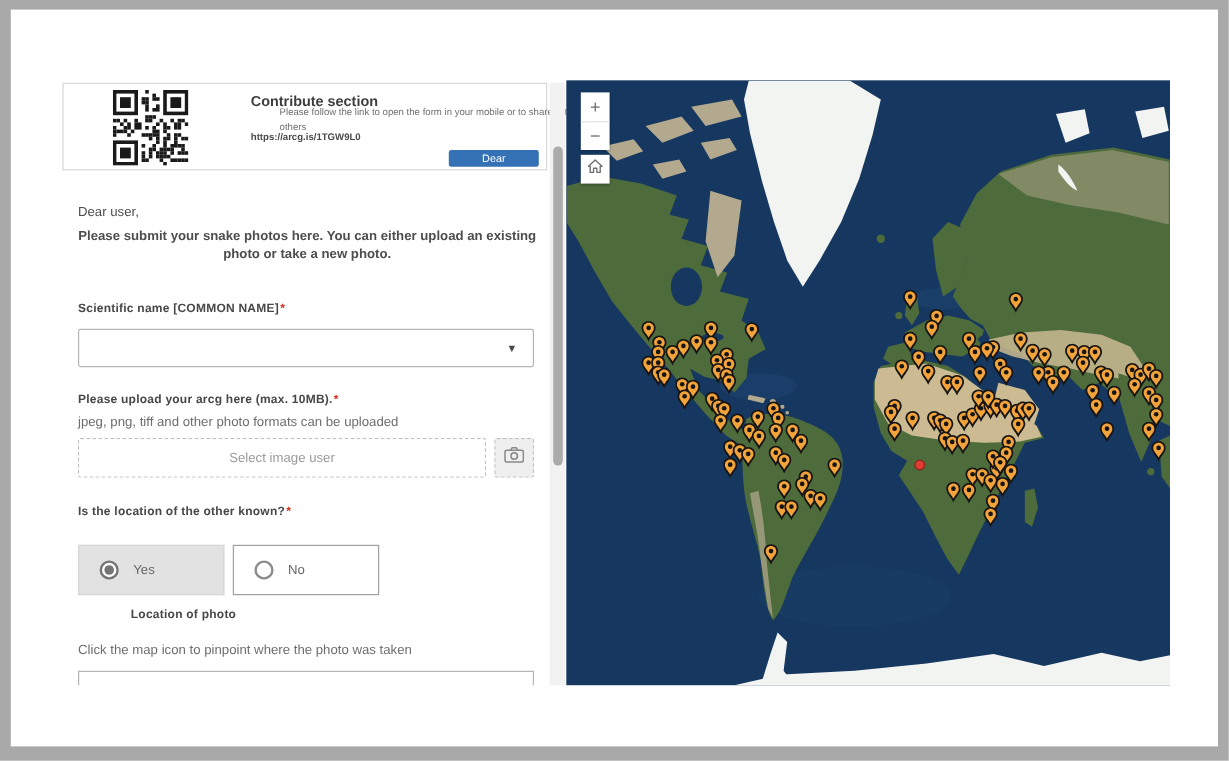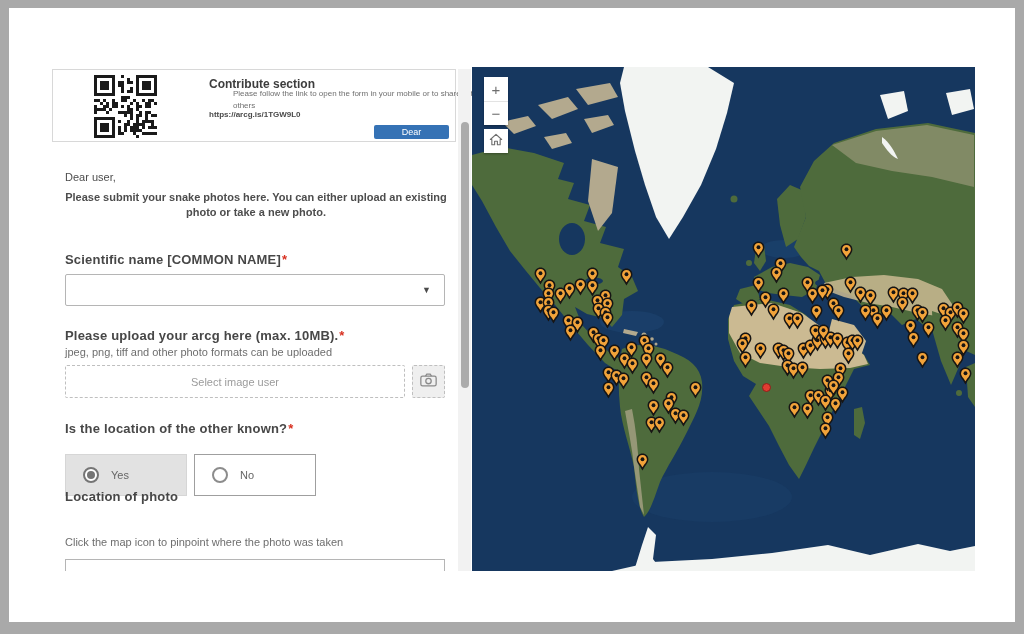--- a/index.html
+++ b/index.html
@@ -27,21 +27,21 @@
   .help-btn {
     position:absolute; left:321px; top:55px; width:75px; height:14px;
     background:var(--help-blue,#3572b5); color:#fff; font-size:9px;
     display:flex; align-items:center; justify-content:center; border-radius:2px; cursor:pointer;
   }
 
   
   .form-col { position:absolute; left:56px; top:0; width:380px; }
   .greeting { position:absolute; top:163px; font-size:11px; color:#4d4d4d; }
   .intro    { position:absolute; top:182px; width:382px; font-size:11px; font-weight:bold; line-height:1.4; color:#4d4d4d;text-align:center; }
-  .q-label  { position:absolute; font-size:13px; font-weight:bold; color:#474747; letter-spacing:.2px; }
+  .q-label  { position:absolute; font-size:10px; font-weight:bold; color:#474747; letter-spacing:.2px; }
   .req { color:#d83020; margin-left:1px; }
   .hint { position:absolute; font-size:11px; color:#6e6e6e; }
 
   .select-box {
     position:absolute; top:266px; width:380px; height:32px;
     border:1px solid #b5b5b5; border-radius:2px; background:#fff; cursor:pointer;
   }
   .select-arrow { position:absolute; right:13px; top:10px; font-size:9px; color:#4a4a4a; }
 
   .upload-box {
@@ -299,21 +299,21 @@
       </div>
       <div class="opt opt-yes selected">
         <span class="radio"></span>
         <span>Yes</span>
       </div>
       <div class="opt opt-no unselected">
         <span class="radio"></span>
         <span>No</span>
       </div>
 
-      <div class="q-label" style="top:481px;">Location of photo</div>
+      <div class="q-label" style="top:499px;margin-left:44px;">Location of photo</div>
       <div class="hint" style="top:528px;">Click the map icon to pinpoint where the photo was taken</div>
       <div class="loc-input"></div>
     </div>
 
     <div class="scroll-track">
       <div class="scroll-thumb"></div>
     </div>
 
     <div class="map">
       <svg class="world" viewBox="0 0 503 504" xmlns="http://www.w3.org/2000/svg">

